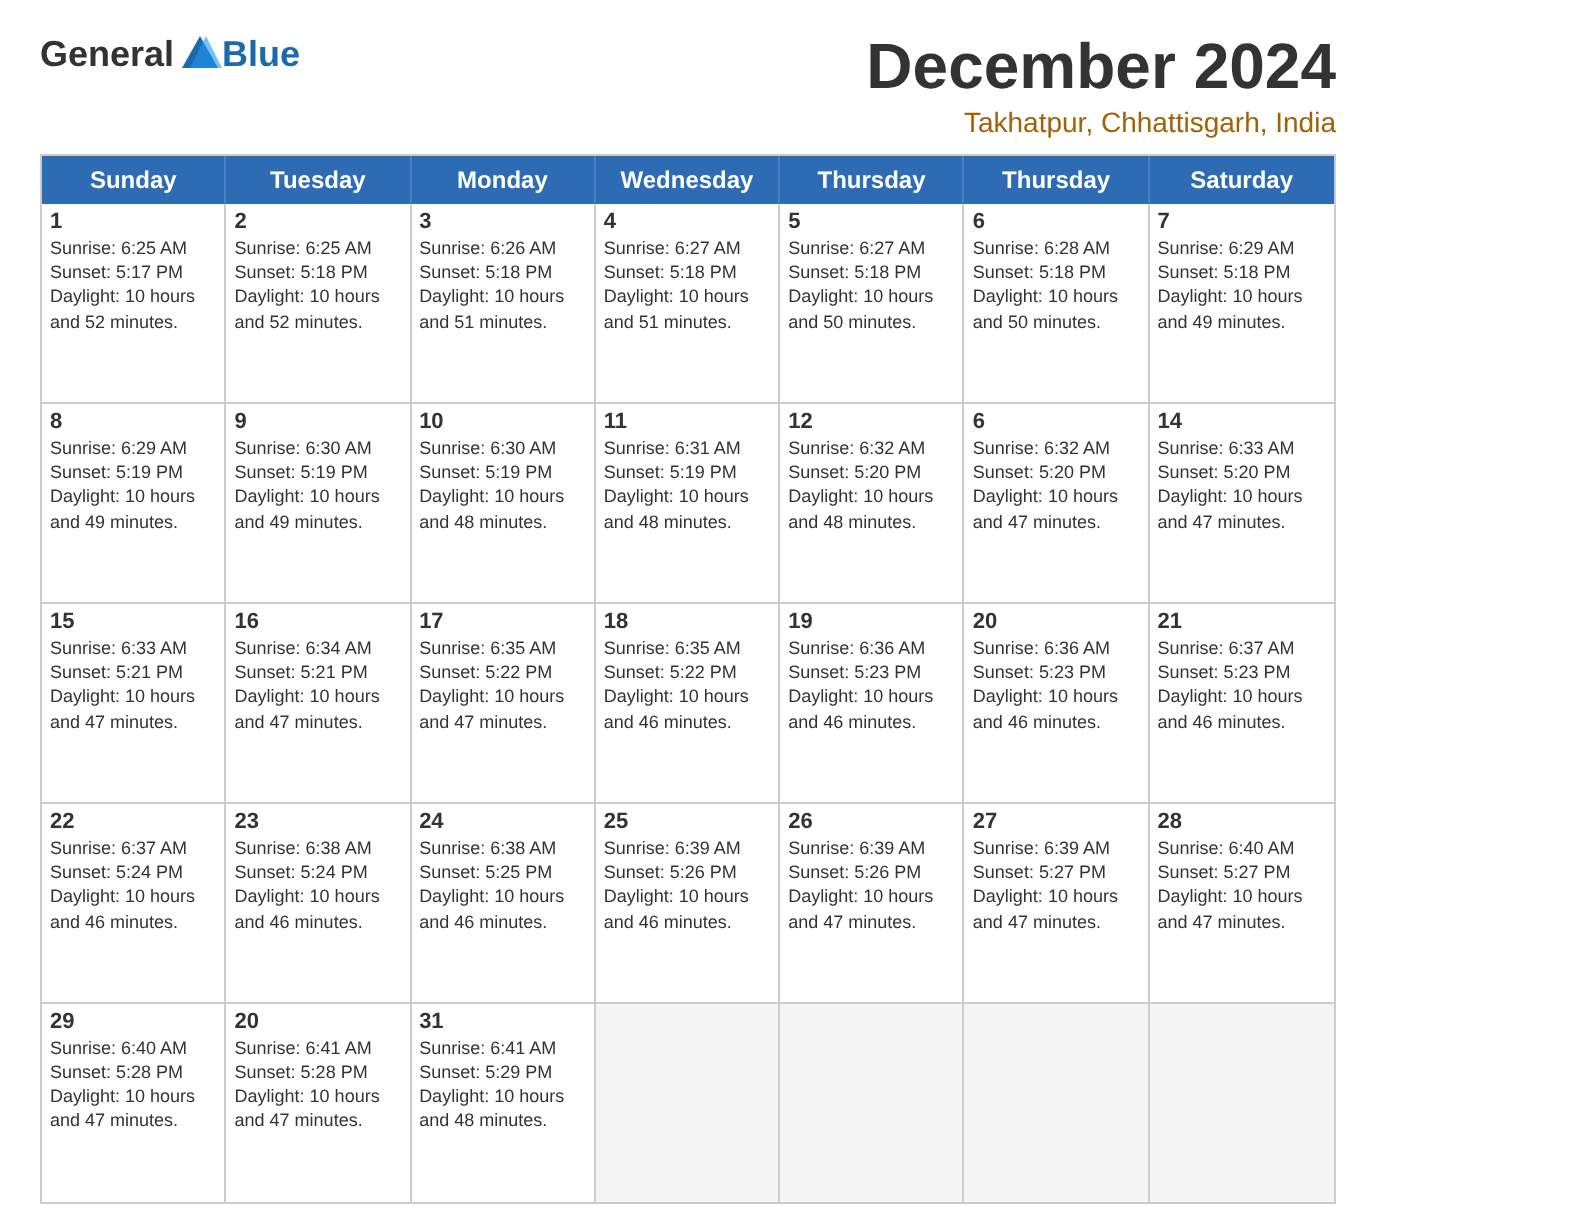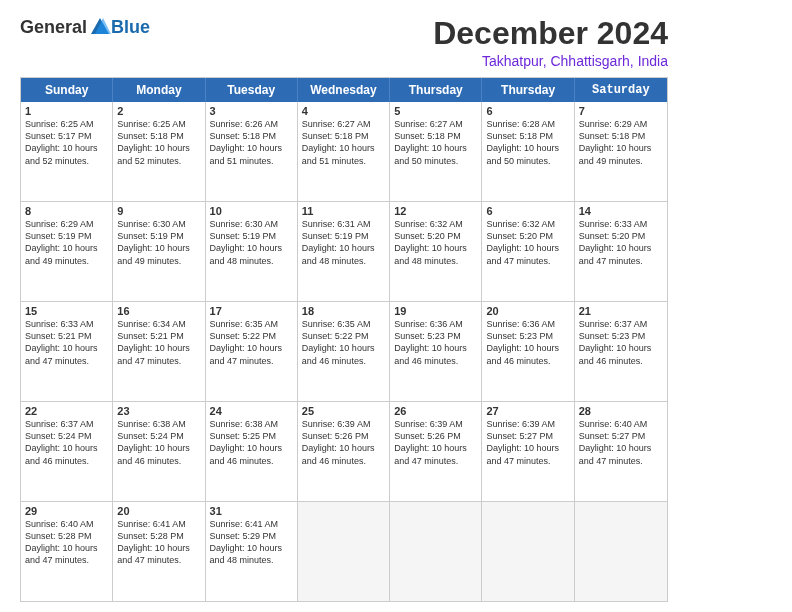--- a/index.html
+++ b/index.html
@@ -47,21 +47,21 @@
       text-align: right;
     }
     .main-title {
       font-size: 32px;
       font-weight: bold;
       color: #333;
       line-height: 1.1;
     }
     .subtitle {
       font-size: 14px;
-      color: #6d28d9;
+      color: #a16207;
       margin-top: 2px;
     }
     .calendar {
       flex: 1;
       display: flex;
       flex-direction: column;
       border: 1px solid #ccc;
     }
     .cal-header {
       display: grid;
@@ -69,21 +69,21 @@
       background: #2d6bb5;
     }
     .cal-header-cell {
       color: #fff;
       font-size: 12px;
       font-weight: bold;
       text-align: center;
       padding: 5px 2px;
       border-right: 1px solid #4a82c5;
     }
-    .cal-header-cell:last-child { border-right: none; font-family: Liberation Mono, monospace; }
+    .cal-header-cell:last-child { border-right: none; }
     .cal-body {
       flex: 1;
       display: flex;
       flex-direction: column;
     }
     .cal-row {
       display: grid;
       grid-template-columns: repeat(7, 1fr);
       flex: 1;
       border-top: 1px solid #ccc;
@@ -129,22 +129,22 @@
     </div>
     <div class="title-block">
       <div class="main-title">December 2024</div>
       <div class="subtitle">Takhatpur, Chhattisgarh, India</div>
     </div>
   </div>
 
   <div class="calendar">
     <div class="cal-header">
     <div class="cal-header-cell">Sunday</div>
+        <div class="cal-header-cell">Tuesday</div>
         <div class="cal-header-cell">Monday</div>
-        <div class="cal-header-cell">Tuesday</div>
         <div class="cal-header-cell">Wednesday</div>
         <div class="cal-header-cell">Thursday</div>
         <div class="cal-header-cell">Thursday</div>
         <div class="cal-header-cell">Saturday</div>
       </div>
     <div class="cal-body">
     <div class="cal-row">
           <div class="cal-cell">
             <span class="day-num">1</span>
             <div class="cell-text">Sunrise: 6:25 AM</div>

